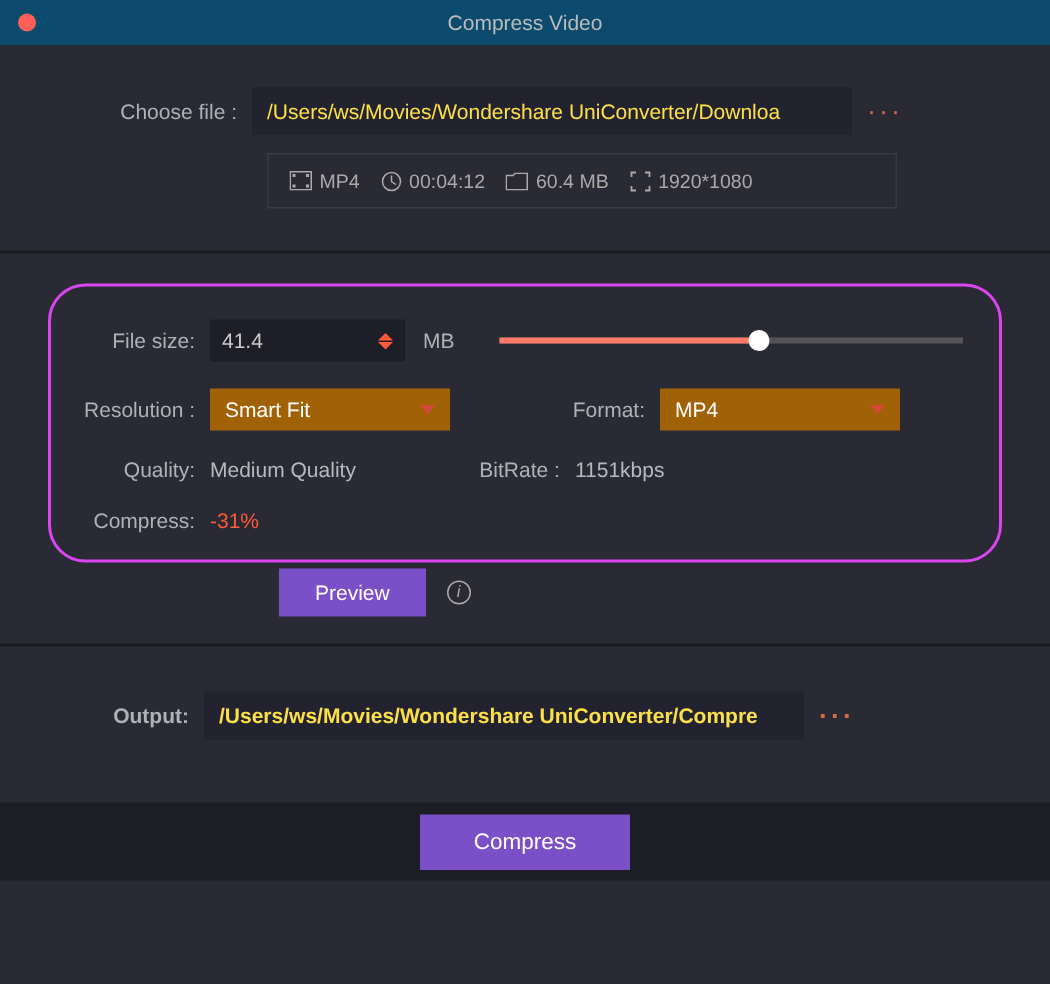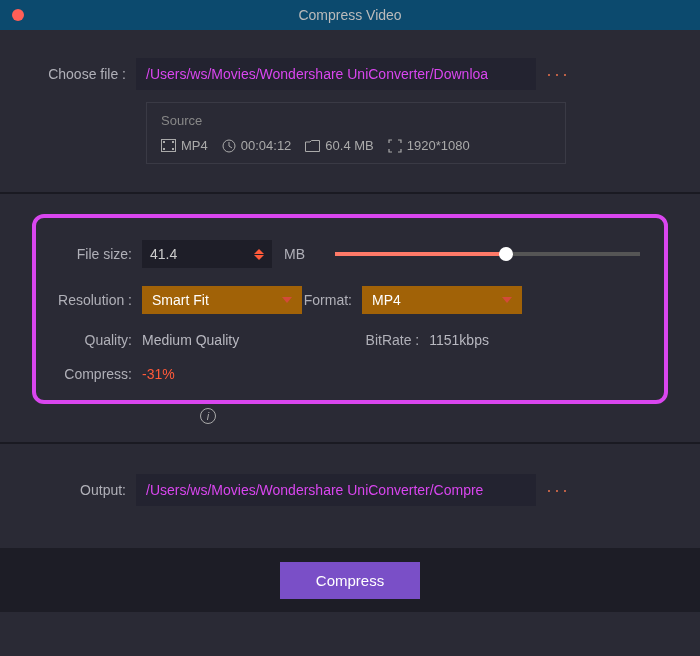--- a/index.html
+++ b/index.html
@@ -32,37 +32,38 @@
     }
     .title {
       position: absolute;
       left: 50%;
       transform: translateX(-50%);
       color: #bbb;
       font-size: 14px;
     }
     .section-top {
       padding: 28px 40px 20px 40px;
+      margin-left: 32px;
     }
     .row {
       display: flex;
       align-items: center;
       margin-bottom: 12px;
     }
     .label {
       color: #b0b0b8;
       font-size: 14px;
       min-width: 96px;
       text-align: right;
       padding-right: 10px;
     }
     .file-input {
       background: #232330;
       border: none;
-      color: #d946ef;
+      color: #fde047;
       padding: 8px 10px;
       font-size: 14px;
       width: 400px;
       overflow: hidden;
       white-space: nowrap;
     }
     .more-dots {
       color: #d46a4a;
       font-size: 18px;
       margin-left: 10px;
@@ -98,22 +99,22 @@
     .divider {
       height: 2px;
       background: #1a1a22;
       margin: 8px 0 0 0;
     }
     .section-mid {
       padding: 20px 32px 10px 32px;
       position: relative;
     }
     .highlight-box {
-      border: 4px solid #d946ef;
-      border-radius: 12px;
+      border: 2px solid #d946ef;
+      border-radius: 25px;
       padding: 22px 24px 18px 18px;
     }
     .mid-row {
       display: flex;
       align-items: center;
       margin-bottom: 18px;
     }
     .mid-label {
       color: #b0b0b8;
       min-width: 88px;
@@ -198,20 +199,21 @@
     }
     .two-col {
       display: flex;
       align-items: flex-end;
     }
     .col {
       display: flex;
       align-items: center;
     }
     .col-right {
+      margin-left: 80px;
     }
     .value-text {
       color: #b8b8c0;
     }
     .compress-val {
       color: #ff5a3a;
     }
     .preview-row {
       display: flex;
       align-items: center;
@@ -234,24 +236,25 @@
       border-radius: 50%;
       display: flex;
       align-items: center;
       justify-content: center;
       font-size: 11px;
       color: #aaa;
       font-style: italic;
     }
     .section-output {
       padding: 30px 40px 20px 40px;
+      font-weight: bold;
     }
     .footer {
       background: #1d1d26;
-      height: 64px;
+      height: 52px;
       display: flex;
       align-items: center;
       justify-content: center;
       margin-top: 10px;
     }
     .btn-compress {
       background: #7a4fc7;
       color: #fff;
       border: none;
       padding: 10px 36px;
@@ -268,21 +271,20 @@
   <div class="title">Compress Video</div>
 </div>
 
 <div class="section-top">
   <div class="row">
     <div class="label">Choose file :</div>
     <div class="file-input">/Users/ws/Movies/Wondershare UniConverter/Downloa</div>
     <div class="more-dots">···</div>
   </div>
   <div class="source-box">
-    <div class="source-label">Source</div>
     <div class="source-meta">
       <div class="meta-item">
         <span class="icon">
           <svg width="15" height="13" viewBox="0 0 15 13">
               <rect x="0.5" y="0.5" width="14" height="12" fill="none" stroke="#aaa" stroke-width="1"></rect>
               <rect x="2" y="2" width="2" height="2" fill="#aaa"></rect>
               <rect x="2" y="9" width="2" height="2" fill="#aaa"></rect>
               <rect x="11" y="2" width="2" height="2" fill="#aaa"></rect>
               <rect x="11" y="9" width="2" height="2" fill="#aaa"></rect>
             </svg>
@@ -356,33 +358,34 @@
           <div class="dropdown-arrow"></div>
         </div>
       </div>
     </div>
 
     <div class="mid-row two-col">
       <div class="col">
         <div class="mid-label">Quality:</div>
         <div class="value-text">Medium Quality</div>
       </div>
-      <div class="col" style="margin-left:120px">
+      <div class="col" style="margin-left:76px">
         <div class="mid-label" style="min-width:70px">BitRate :</div>
         <div class="value-text">1151kbps</div>
       </div>
     </div>
 
     <div class="mid-row" style="margin-bottom:0">
       <div class="mid-label">Compress:</div>
       <div class="compress-val">-31%</div>
     </div>
   </div>
 
   <div class="preview-row">
+    <button class="btn-preview">Preview</button>
     <div class="info-icon">i</div>
   </div>
 </div>
 
 <div class="divider"></div>
 
 <div class="section-output">
   <div class="row">
     <div class="label">Output:</div>
     <div class="file-input">/Users/ws/Movies/Wondershare UniConverter/Compre</div>

